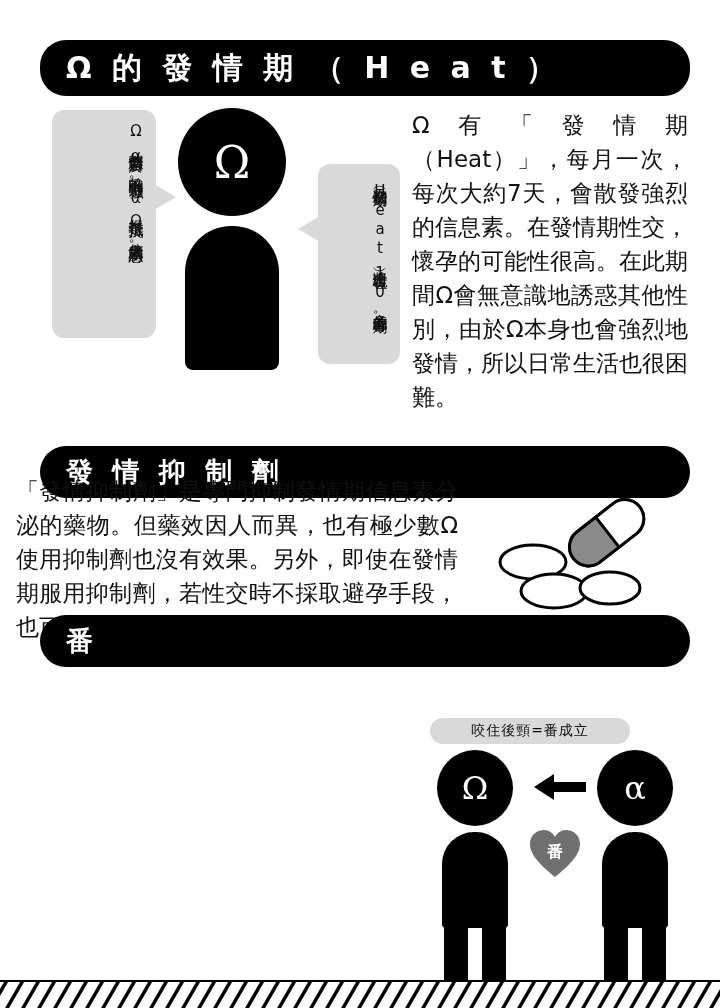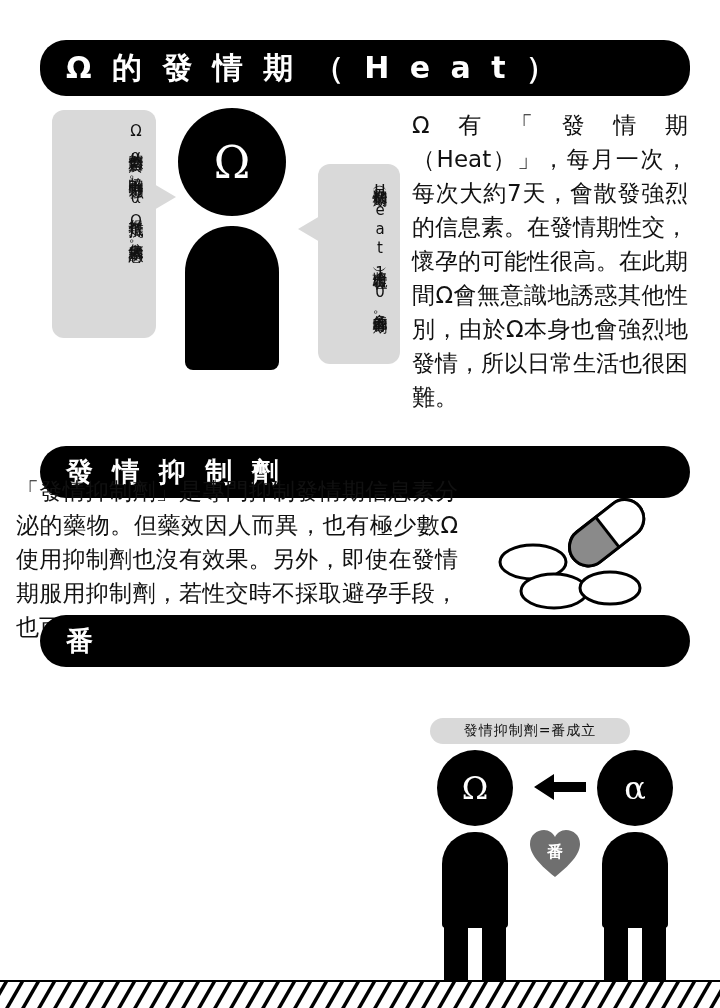--- a/index.html
+++ b/index.html
@@ -276,21 +276,21 @@
 
       <ellipse cx="47" cy="70" rx="33" ry="17" fill="#ffffff" stroke="#000000" stroke-width="3"></ellipse>
       <ellipse cx="68" cy="99" rx="33" ry="17" fill="#ffffff" stroke="#000000" stroke-width="3"></ellipse>
       <ellipse cx="124" cy="96" rx="30" ry="16" fill="#ffffff" stroke="#000000" stroke-width="3"></ellipse>
     </svg>
   </div>
 
   <div class="banner" id="banner-pair">番</div>
 
 
-  <div class="pair-label">發情抑制劑=番成立</div>
+  <div class="pair-label">咬住後頸=番成立</div>
 
   <div class="pair-figs">
     <div class="pf" id="pf-omega">
       <div class="head">Ω</div>
       <div class="torso"></div>
       <div class="leg-l"></div>
       <div class="leg-r"></div>
     </div>
 
     <div class="pf" id="pf-alpha">

